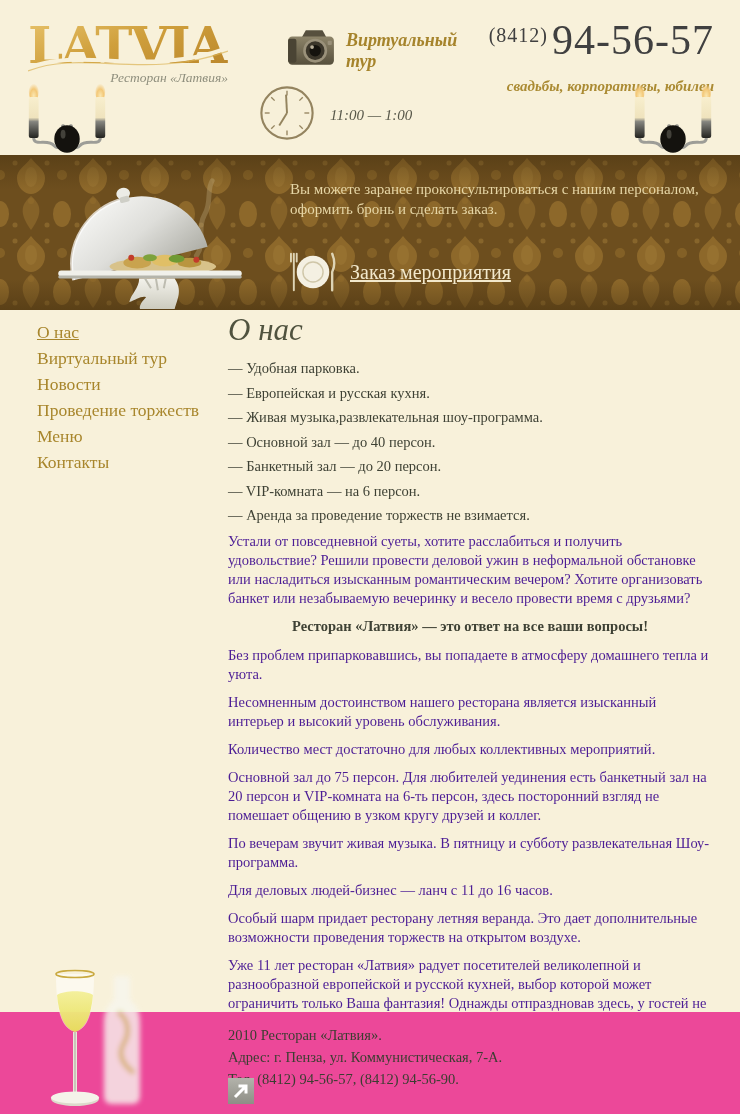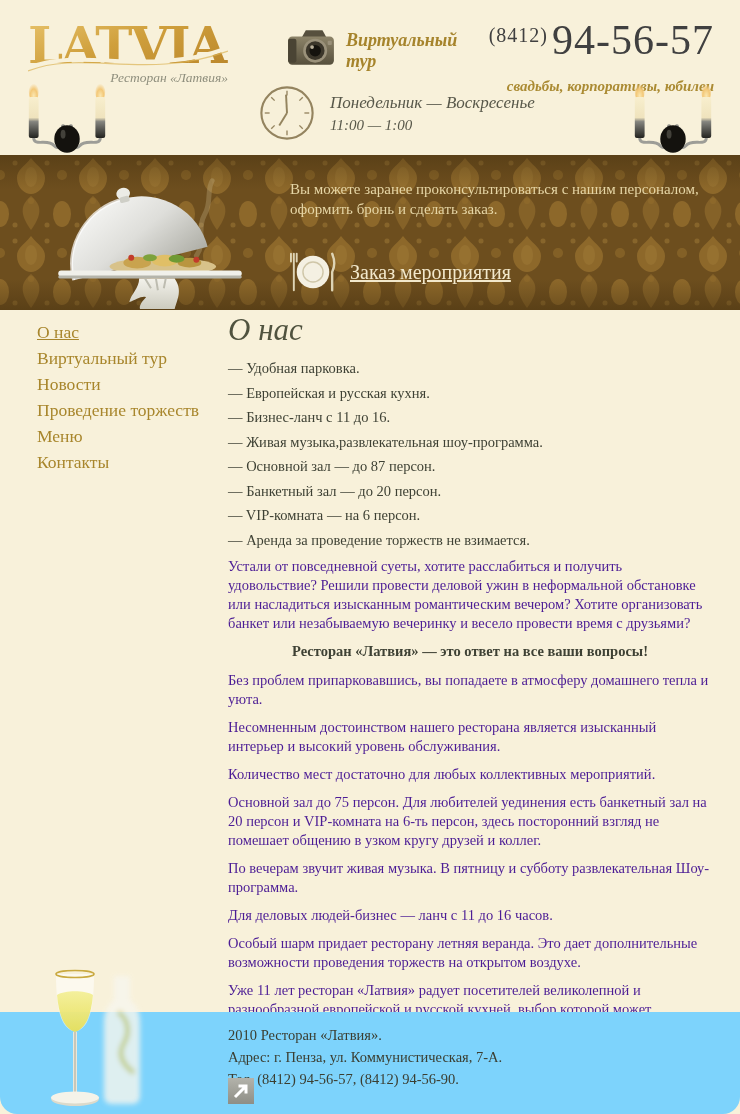--- a/index.html
+++ b/index.html
@@ -1,17 +1,17 @@
 <!DOCTYPE html>
 <html lang="ru"><head>
 <meta charset="utf-8">
 <style>
   html,body{margin:0;padding:0;background:#f8f1da;}
   .page{position:relative;width:740px;height:1114px;overflow:hidden;background:#f8f1da;
-        font-family:"Liberation Serif",serif;border-radius:17px;}
+        font-family:"Liberation Serif",serif;}
 
   
   .header{position:absolute;left:0;top:0;width:740px;height:155px;}
   .logo{position:absolute;left:28px;top:20px;width:200px;cursor:pointer;}
   .logo-text{position:relative;font-family:"DejaVu Serif",serif;font-weight:bold;
     font-size:50px;line-height:52px;letter-spacing:-2px;
     background:linear-gradient(160deg,#e7c26a 0%,#cf9f3c 45%,#b9852a 100%);
     -webkit-background-clip:text;background-clip:text;color:transparent;}
   .logo-swoosh{position:absolute;left:0;top:14px;width:200px;height:48px;pointer-events:none;}
   .logo-sub{margin-top:-2px;text-align:right;font-style:italic;font-size:13.5px;color:#8f8f7e;}
@@ -53,21 +53,21 @@
   .sidebar li.active a{text-decoration:underline;}
 
   .main{position:absolute;left:228px;top:2px;width:484px;}
   .main-title{margin:0 0 12px 0;font-style:italic;font-weight:normal;font-size:31px;color:#50533f;}
   .feature{font-weight:normal;font-size:14.5px;color:#3e4134;margin:0 0 7.5px 0;}
   .features{margin-bottom:6px;}
   .para{margin:8px 0 9px 0;font-size:14.5px;line-height:19px;color:#4c1d95;}
   .para.center-bold{text-align:center;font-weight:bold;color:#3e4134;margin:4px 0 10px 0;}
 
   
-  .footer{position:absolute;left:0;top:1012px;width:740px;height:102px;background:#7dd3fc;}
+  .footer{position:absolute;left:0;top:1012px;width:740px;height:102px;background:#ec4899;}
   .glass{position:absolute;left:28px;top:962px;}
   .footer-text{position:absolute;left:228px;top:12px;font-size:14.5px;line-height:22px;color:#3b3e31;}
   .counter{position:absolute;left:228px;top:66px;width:26px;height:26px;cursor:pointer;display:block;}
 </style>
 </head>
 <body>
 
 <div class="page">
 
   <div class="header">
@@ -122,21 +122,20 @@
             <line x1="48" y1="30" x2="53" y2="30"></line>
           <line x1="13.7" y1="13.7" x2="17.2" y2="17.2"></line>
             <line x1="46.3" y1="13.7" x2="42.8" y2="17.2"></line>
           <line x1="13.7" y1="46.3" x2="17.2" y2="42.8"></line>
             <line x1="46.3" y1="46.3" x2="42.8" y2="42.8"></line>
         </g>
         <line x1="30" y1="30" x2="29" y2="11" stroke="#94845f" stroke-width="2"></line>
         <line x1="30" y1="30" x2="22" y2="43" stroke="#94845f" stroke-width="2"></line>
       </svg>
       <div>
-        <div class="hours-days">Понедельник — Воскресенье</div>
         <div class="hours-time">11:00 — 1:00</div>
       </div>
     </div>
 
     <div class="sconce left">
       <svg viewBox="0 0 96 72" width="94" height="71">
         <defs>
           <linearGradient id="candle" x1="0" y1="0" x2="0" y2="1">
             <stop offset="0" stop-color="#f8efce"></stop>
               <stop offset=".5" stop-color="#efe3bd"></stop>
@@ -285,25 +284,24 @@
 
     <div class="main">
       <h1 class="main-title">О нас</h1>
 
       <div class="features">
 
           <div class="feature">— Удобная парковка.</div>
 
           <div class="feature">— Европейская и русская кухня.</div>
 
-          <div class="feature">— Бизнес-ланч с 11 до 16.</div>
 
           <div class="feature">— Живая музыка,развлекательная шоу-программа.</div>
 
-          <div class="feature">— Основной зал — до 87 персон.</div>
+          <div class="feature">— Основной зал — до 40 персон.</div>
 
           <div class="feature">— Банкетный зал — до 20 персон.</div>
 
           <div class="feature">— VIP-комната — на 6 персон.</div>
 
           <div class="feature">— Аренда за проведение торжеств не взимается.</div>
         </div>
 
       <div class="paragraphs">
 

